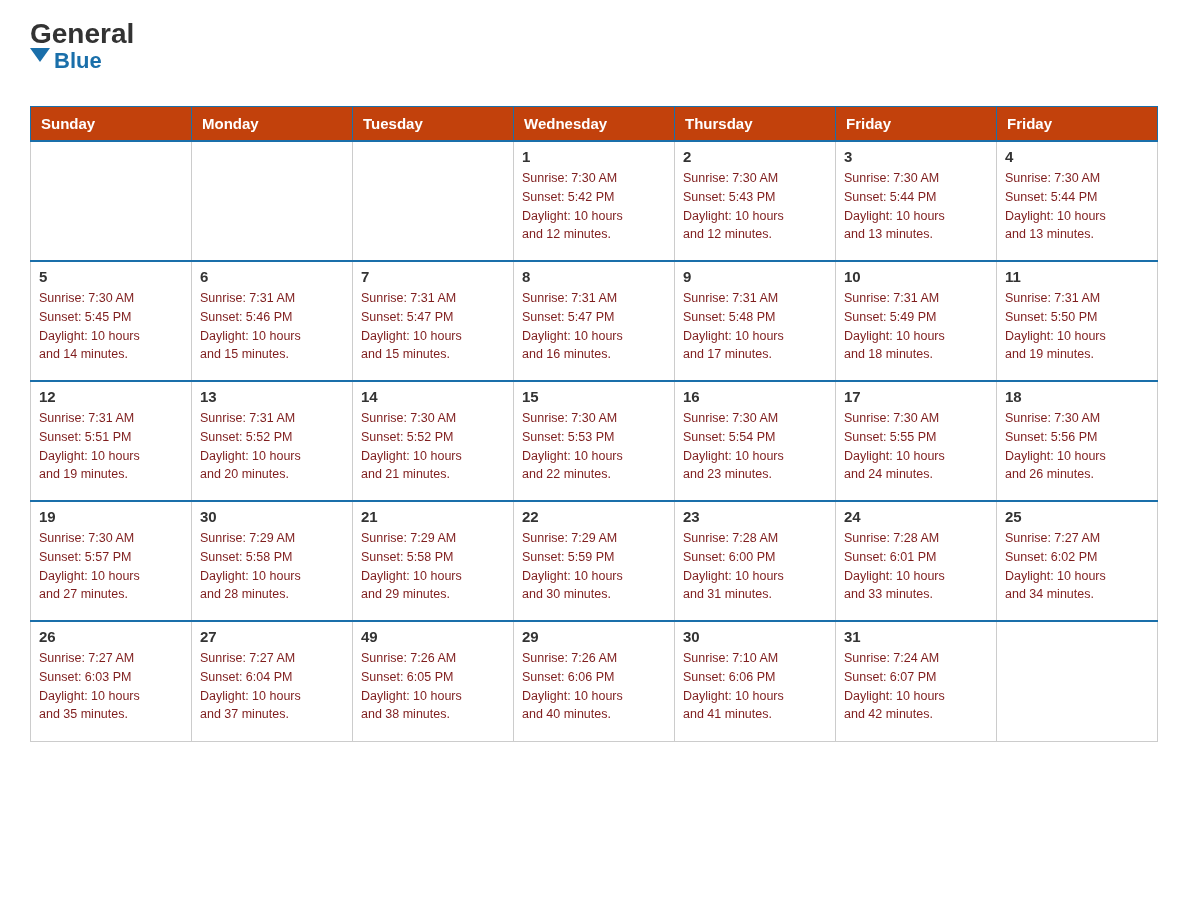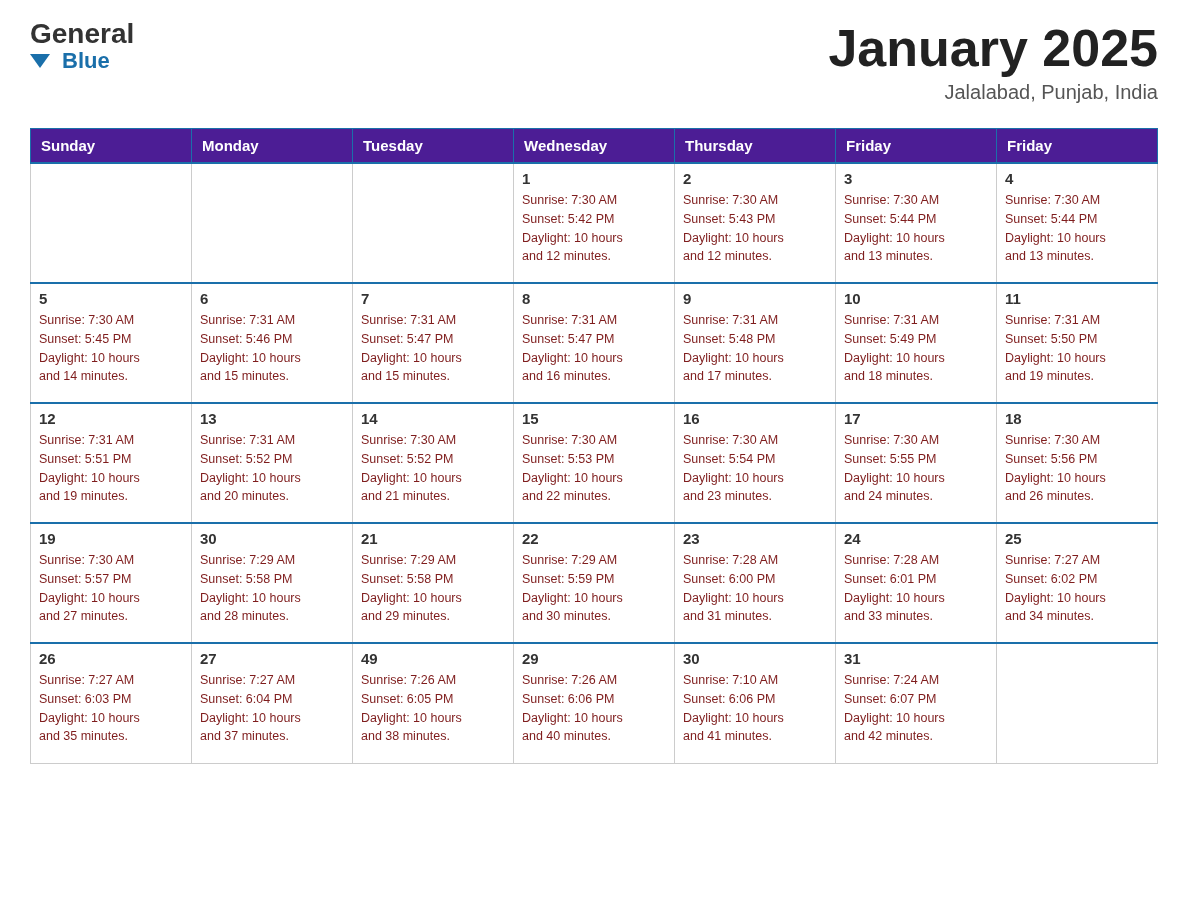--- a/index.html
+++ b/index.html
@@ -8,40 +8,40 @@
       background: #fff;
       color: #333;
       width: 1188px;
       min-height: 918px;
       padding: 20px 30px;
     }
     .header {
       display: flex;
       justify-content: space-between;
       align-items: flex-start;
-      margin-bottom: 24px;
+      margin-bottom: 32px;
     }
     .logo {
       display: flex;
       flex-direction: column;
       align-items: flex-start;
     }
     .logo-general {
       font-size: 28px;
       font-weight: bold;
       color: #333;
       line-height: 1;
     }
     .logo-blue {
       font-size: 22px;
       font-weight: bold;
       color: #1a6faa;
       display: flex;
-      align-items: center;
-      gap: 12px;
+      align-items: flex-start;
+      gap: 4px;
     }
     .logo-triangle {
       width: 0;
       height: 0;
       border-left: 10px solid transparent;
       border-right: 10px solid transparent;
       border-top: 14px solid #1a6faa;
       display: inline-block;
     }
     .title-block {
@@ -57,21 +57,21 @@
       font-size: 20px;
       color: #555;
       margin-top: 4px;
     }
     .calendar-table {
       width: 100%;
       border-collapse: collapse;
       table-layout: fixed;
     }
     .calendar-table thead tr th {
-      background-color: #4c1d95;
+      background-color: #c2410c;
       color: #fff;
       font-size: 15px;
       font-weight: bold;
       padding: 8px 10px;
       text-align: left;
       border: 1px solid #1a6faa;
     }
     .calendar-table tbody tr td {
       vertical-align: top;
       border: 1px solid #ccc;
@@ -97,24 +97,20 @@
 </head>
 <body>
 
 <div class="header">
   <div class="logo">
     <div class="logo-general">General</div>
     <div class="logo-blue">
       <span class="logo-triangle"></span>
       <span>Blue</span>
     </div>
-  </div>
-  <div class="title-block">
-    <div class="cal-title">January 2025</div>
-    <div class="cal-subtitle">Jalalabad, Punjab, India</div>
   </div>
 </div>
 
 <table class="calendar-table">
   <thead>
     <tr>
     <th>Sunday</th>
         <th>Monday</th>
         <th>Tuesday</th>
         <th>Wednesday</th>

